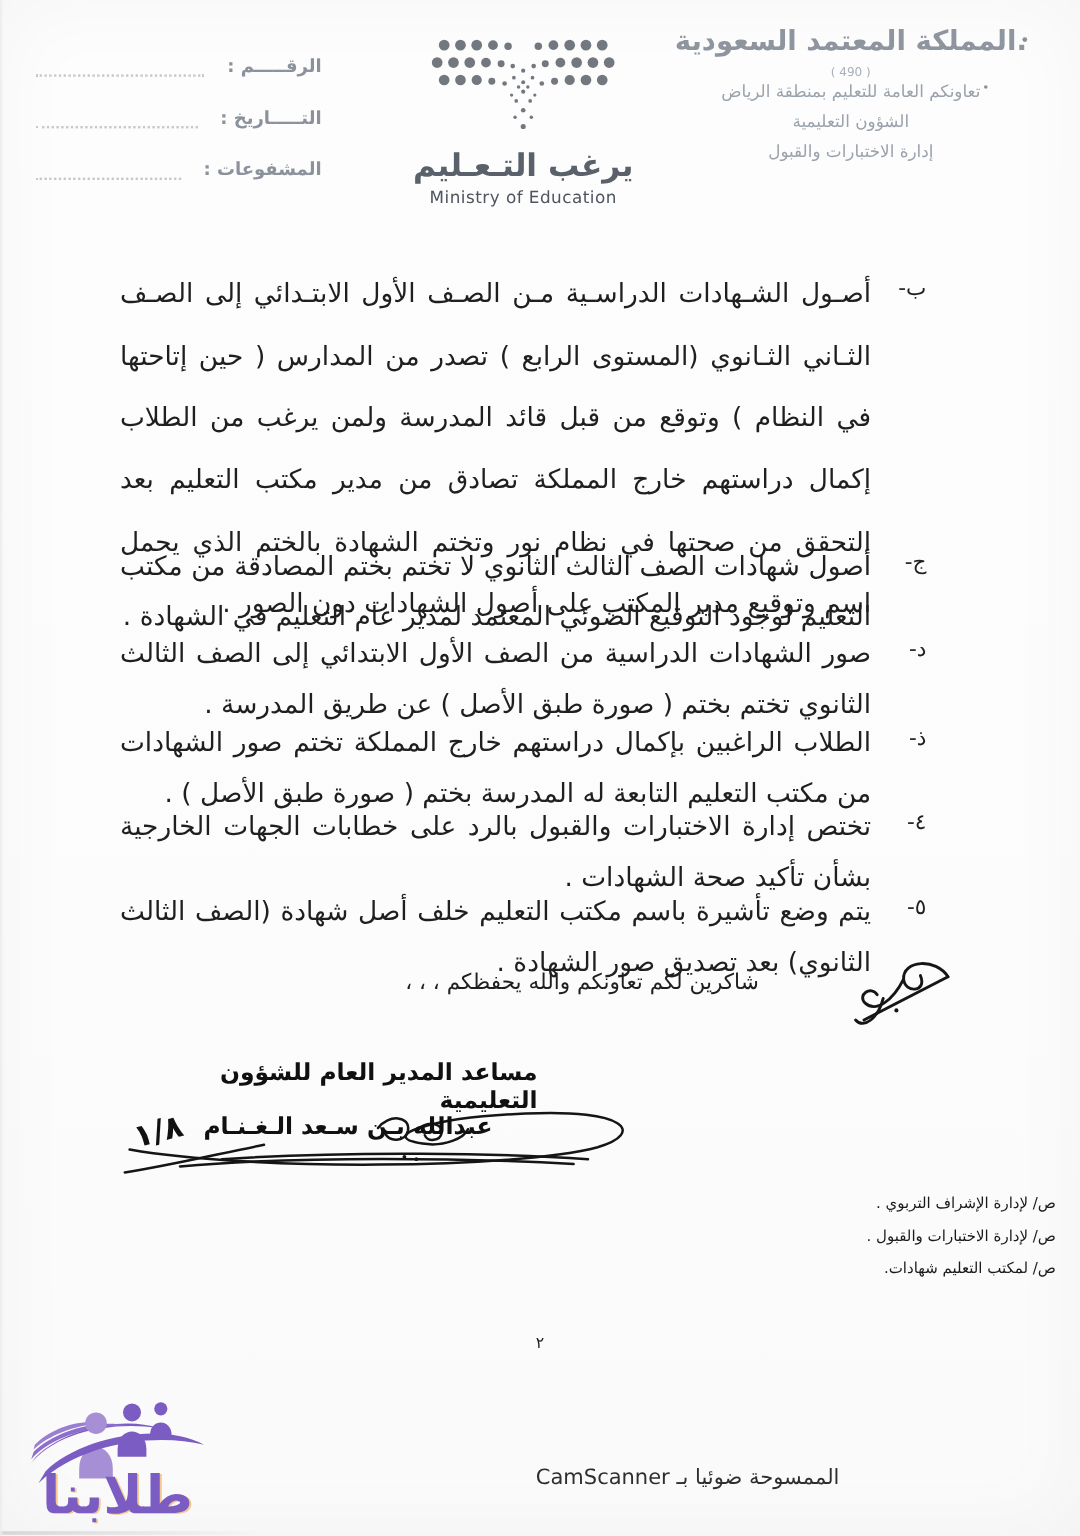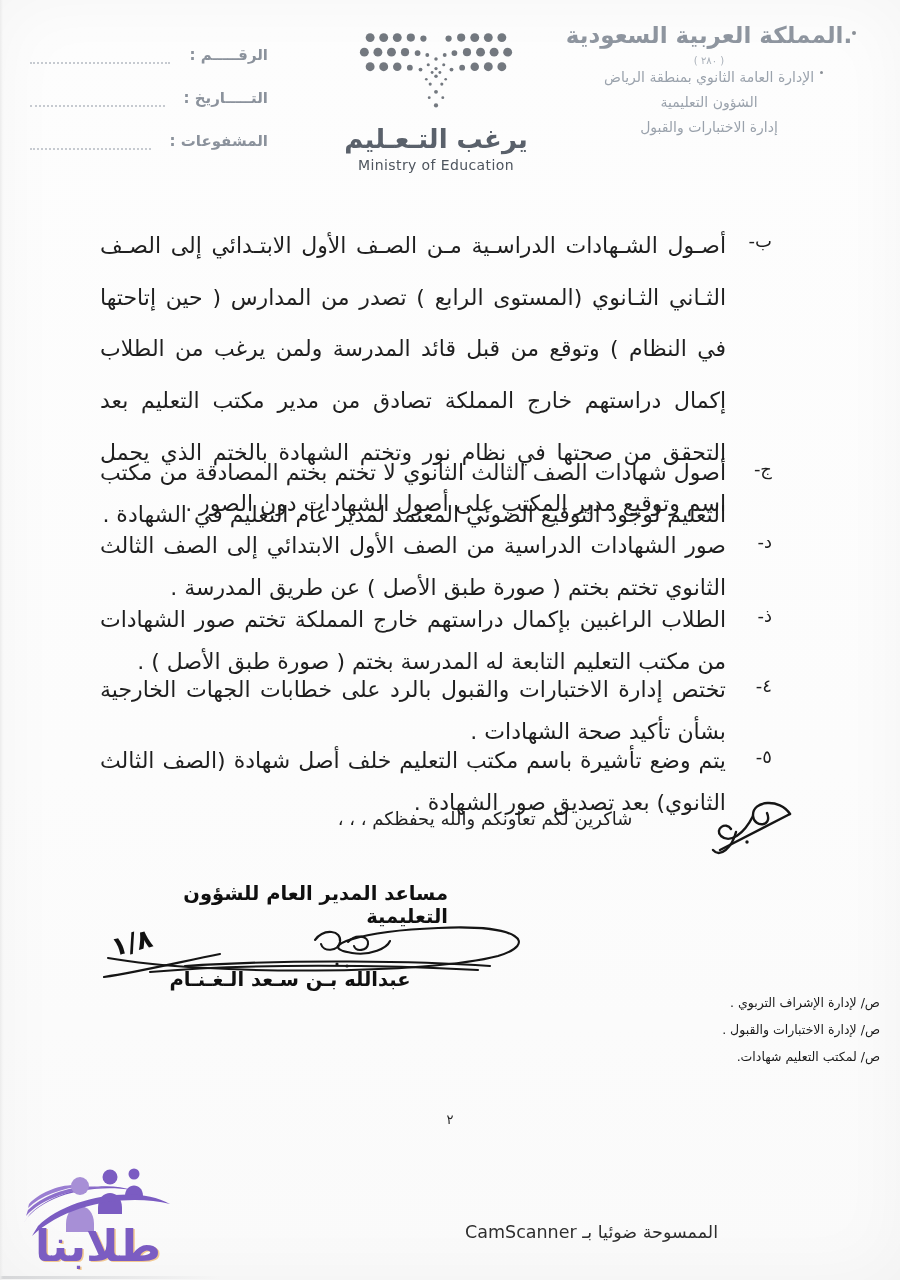--- a/index.html
+++ b/index.html
@@ -28,31 +28,31 @@
   .item{position:absolute;right:128px;width:672px;display:flex;direction:rtl;}
   .item .marker{width:46px;flex:0 0 46px;font-size:18px;color:#1f1f1f;}
   .item .itext{flex:1;font-size:22px;color:#1f1f1f;text-align:justify;}
   .lh-big .marker,.lh-big .itext{line-height:2.35;}
   .lh-std .marker,.lh-std .itext{line-height:1.92;margin-top:12px;}
   .closing{position:absolute;left:250px;top:808px;width:470px;text-align:center;
     font-size:18px;color:#1f1f1f;direction:rtl;}
   
   .sig-title{position:absolute;left:108px;top:882px;width:340px;
     font-size:19.5px;font-weight:bold;color:#101010;direction:rtl;}
-  .sig-name{position:absolute;left:140px;top:968px;width:300px;text-align:center;
+  .sig-name{position:absolute;left:140px;top:927px;width:300px;text-align:center;
     font-size:19.5px;font-weight:bold;color:#101010;direction:rtl;letter-spacing:1px;}
   .sig-svg{position:absolute;left:90px;top:902px;}
   .closing-scribble{position:absolute;left:690px;top:790px;}
   
   .cc{position:absolute;right:20px;top:990px;width:250px;direction:rtl;text-align:right;}
   .cc .cc-line{font-size:12.5px;color:#1a1a1a;line-height:2.15;}
   .pagenum{position:absolute;left:440px;top:1112px;width:20px;text-align:center;
     font-size:13px;color:#222;}
   .scan-note{position:absolute;left:428px;top:1222px;width:290px;direction:rtl;
-    font-size:17.5px;color:#2e2e2e;white-space:nowrap;}
+    font-size:17.5px;color:#2e2e2e;white-space:nowrap;text-align:center;}
   .scan-note .brand{font-family:"DejaVu Sans",sans-serif;}
   
   .watermark{position:absolute;left:14px;top:1158px;}
   
   .dot-a{position:absolute;border-radius:50%;background:#8a8f96;}
   .edge-bottom{position:absolute;left:0;bottom:1px;width:220px;height:3px;
     background:linear-gradient(to right,#d5d6d8,rgba(255,255,255,0));}
   .edge-left{position:absolute;left:0;top:0;width:3px;height:100%;
     background:linear-gradient(to right,#ececec,rgba(255,255,255,0));}
 </style>
@@ -126,23 +126,23 @@
         <circle cx="113" cy="74" r="1.5"></circle>
           <circle cx="127" cy="74" r="1.5"></circle>
           <circle cx="120" cy="82" r="2.2"></circle>
       </g>
     </svg>
     <div class="ar-name">يرغب التـعـليم</div>
     <div class="en-name">Ministry of Education</div>
   </div>
 
   <div class="lh-right">
-    <div class="r1">.المملكة العربية السعودية</div>
-    <div class="r3">( ٢٨٠ )</div>
-    <div class="r4">الإدارة العامة الثانوي بمنطقة الرياض</div>
+    <div class="r1">.المملكة المعتمد السعودية</div>
+    <div class="r3">( 490 )</div>
+    <div class="r4">تعاونكم العامة للتعليم بمنطقة الرياض</div>
     <div class="r5">الشؤون التعليمية</div>
     <div class="r6">إدارة الاختبارات والقبول</div>
   </div>
 
   <div class="item lh-big" style="top:220px">
     <div class="marker">ب-</div>
     <div class="itext">أصـول الشـهادات الدراسـية مـن الصـف الأول الابتـدائي إلى الصـف الثـاني الثـانوي (المستوى الرابع ) تصدر من المدارس ( حين إتاحتها في النظام ) وتوقع من قبل قائد المدرسة ولمن يرغب من الطلاب إكمال دراستهم خارج المملكة تصادق من مدير مكتب التعليم بعد التحقق من صحتها في نظام نور وتختم الشهادة بالختم الذي يحمل اسم وتوقيع مدير المكتب على أصول الشهادات دون الصور .</div>
   </div>
   <div class="item lh-std" style="top:440px">
     <div class="marker">ج-</div>

